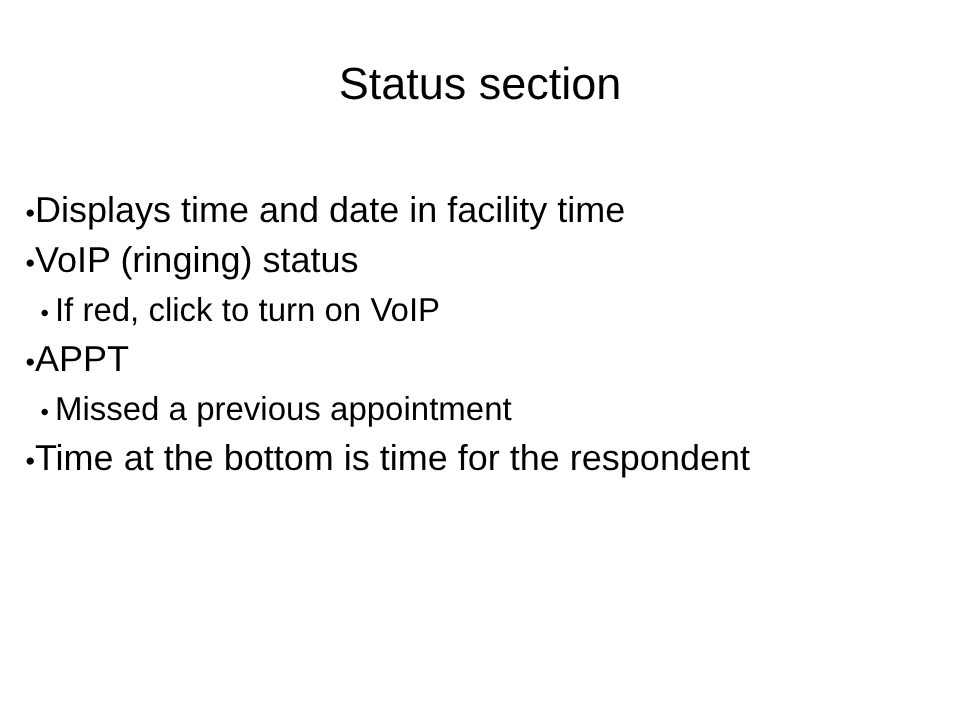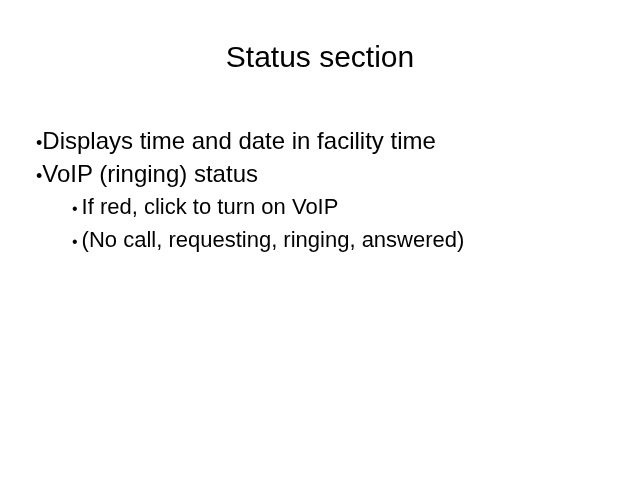--- a/index.html
+++ b/index.html
@@ -30,21 +30,21 @@
     font-size: 30px;
     line-height: 34px;
     font-weight: 400;
     color: #000000;
     white-space: nowrap;
   }
 
   
   .body-list {
     position: absolute;
-    left: 36px;
+    left: 17px;
     top: 124px;
     width: 600px;
   }
 
   .bullet-line {
     display: block;
     white-space: nowrap;
     font-weight: 400;
     color: #000000;
     height: 33px;
@@ -53,21 +53,21 @@
 
   
   .bullet-line.level-1 {
     font-size: 24px;
     margin-left: 0px;
   }
 
   
   .bullet-line.level-2 {
     font-size: 22px;
-    margin-left: 36px;
+    margin-left: 10px;
   }
 
   .bullet-glyph {
     display: inline-block;
     vertical-align: baseline;
   }
 
   .level-1 .bullet-glyph {
     font-size: 18px;
     margin-right: 0px;
@@ -87,16 +87,18 @@
 
 <div class="slide">
 
   <div class="slide-title">Status section</div>
 
   <div class="body-list">
 
   <div class="bullet-line level-1"><span class="bullet-glyph">•</span><span class="bullet-text">Displays time and date in facility time</span></div>
       <div class="bullet-line level-1"><span class="bullet-glyph">•</span><span class="bullet-text">VoIP (ringing) status</span></div>
       <div class="bullet-line level-2"><span class="bullet-glyph">•</span><span class="bullet-text">If red, click to turn on VoIP</span></div>
-      <div class="bullet-line level-2"><span class="bullet-glyph">•</span><span class="bullet-text">(No call, requesting, ringing, answered)</span></div>
+      <div class="bullet-line level-1"><span class="bullet-glyph">•</span><span class="bullet-text">APPT</span></div>
+      <div class="bullet-line level-2"><span class="bullet-glyph">•</span><span class="bullet-text">Missed a previous appointment</span></div>
+      <div class="bullet-line level-1"><span class="bullet-glyph">•</span><span class="bullet-text">Time at the bottom is time for the respondent</span></div>
     </div>
 
 </div>
 
 </body></html>

